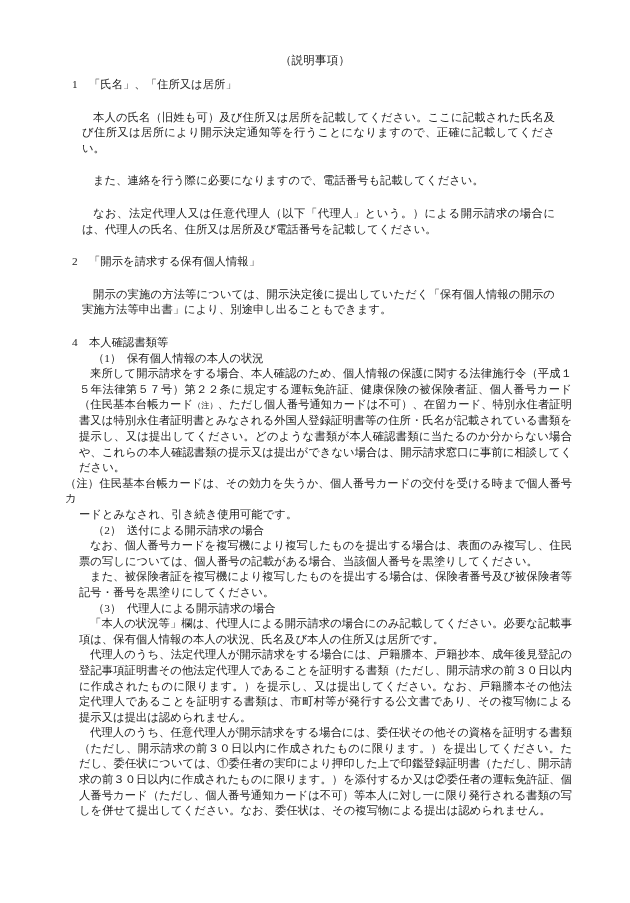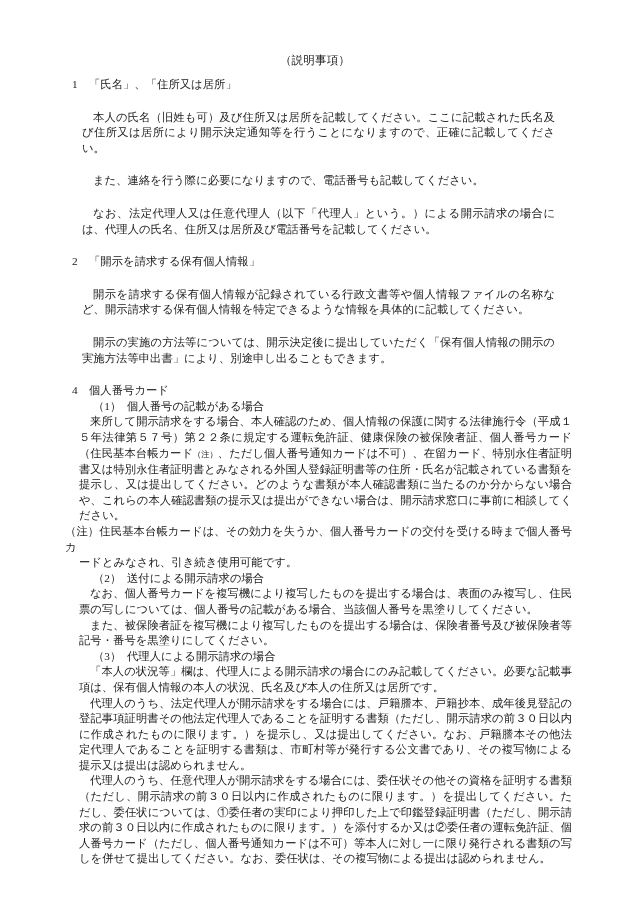--- a/index.html
+++ b/index.html
@@ -95,27 +95,26 @@
   <div class="doc-title">（説明事項）</div>
 
   <div class="block">
 
     <p class="sec-head"><span class="num">1</span><span>「氏名」、「住所又は居所」</span></p>
     <p class="para">本人の氏名（旧姓も可）及び住所又は居所を記載してください。ここに記載された氏名及び住所又は居所により開示決定通知等を行うことになりますので、正確に記載してください。</p>
     <p class="para">また、連絡を行う際に必要になりますので、電話番号も記載してください。</p>
     <p class="para">なお、法定代理人又は任意代理人（以下「代理人」という。）による開示請求の場合には、代理人の氏名、住所又は居所及び電話番号を記載してください。</p>
 
     <p class="sec-head"><span class="num">2</span><span>「開示を請求する保有個人情報」</span></p>
-    <p class="para">開示を請求する保有個人情報が記録されている行政文書等や個人情報ファイルの名称など、開示請求する保有個人情報を特定できるような情報を具体的に記載してください。</p>
 
     <p class="para">開示の実施の方法等については、開示決定後に提出していただく「保有個人情報の開示の実施方法等申出書」により、別途申し出ることもできます。</p>
 
-    <p class="sec-head"><span class="num">4</span><span>個人番号カード</span></p>
+    <p class="sec-head"><span class="num">4</span><span>本人確認書類等</span></p>
 
-    <p class="sub-head"><span class="lbl">（1）</span><span>個人番号の記載がある場合</span></p>
+    <p class="sub-head"><span class="lbl">（1）</span><span>保有個人情報の本人の状況</span></p>
     <p class="sub-para"><span>来所して開示請求をする場合、本人確認のため、個人情報の保護に関する法律施行令（平成１５年法律第５７号）第２２条に規定する運転免許証、健康保険の被保険者証、個人番号カード（住民基本台帳カード</span><span class="tiny">（注）</span><span>、ただし個人番号通知カードは不可）、在留カード、特別永住者証明書又は特別永住者証明書とみなされる外国人登録証明書等の住所・氏名が記載されている書類を提示し、又は提出してください。どのような書類が本人確認書類に当たるのか分からない場合や、これらの本人確認書類の提示又は提出ができない場合は、開示請求窓口に事前に相談してください。</span></p>
     <p class="note">（注）住民基本台帳カードは、その効力を失うか、個人番号カードの交付を受ける時まで個人番号カ</p>
     <p class="note-line2">ードとみなされ、引き続き使用可能です。</p>
 
     <p class="sub-head"><span class="lbl">（2）</span><span>送付による開示請求の場合</span></p>
     <p class="sub-para">なお、個人番号カードを複写機により複写したものを提出する場合は、表面のみ複写し、住民票の写しについては、個人番号の記載がある場合、当該個人番号を黒塗りしてください。</p>
     <p class="sub-para">また、被保険者証を複写機により複写したものを提出する場合は、保険者番号及び被保険者等記号・番号を黒塗りにしてください。</p>
 
     <p class="sub-head"><span class="lbl">（3）</span><span>代理人による開示請求の場合</span></p>
     <p class="sub-para">「本人の状況等」欄は、代理人による開示請求の場合にのみ記載してください。必要な記載事項は、保有個人情報の本人の状況、氏名及び本人の住所又は居所です。</p>

